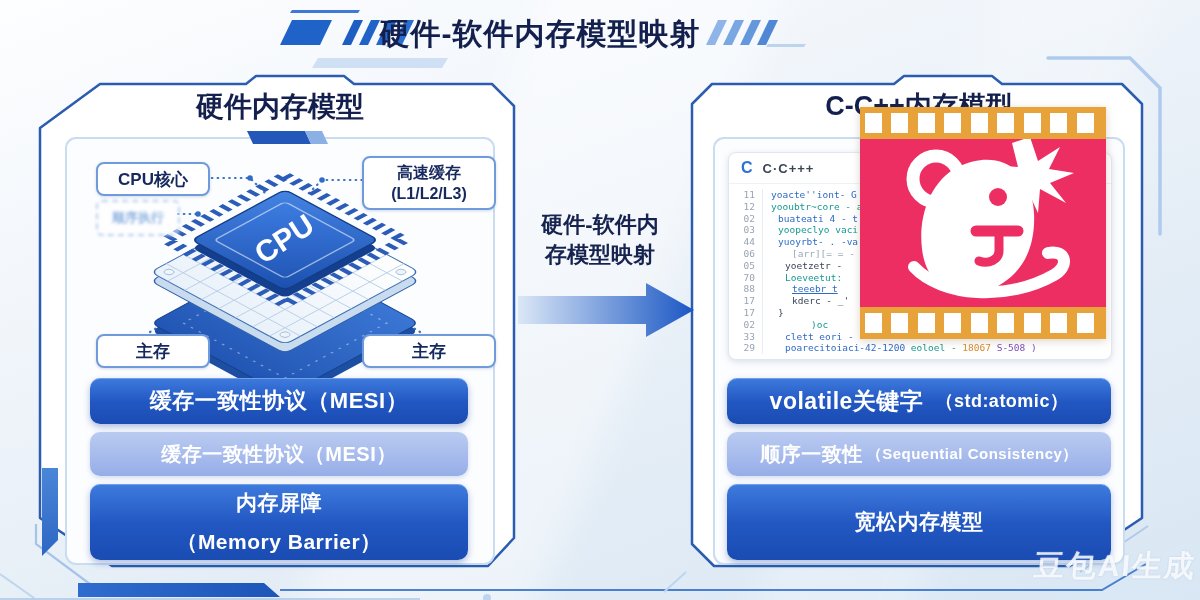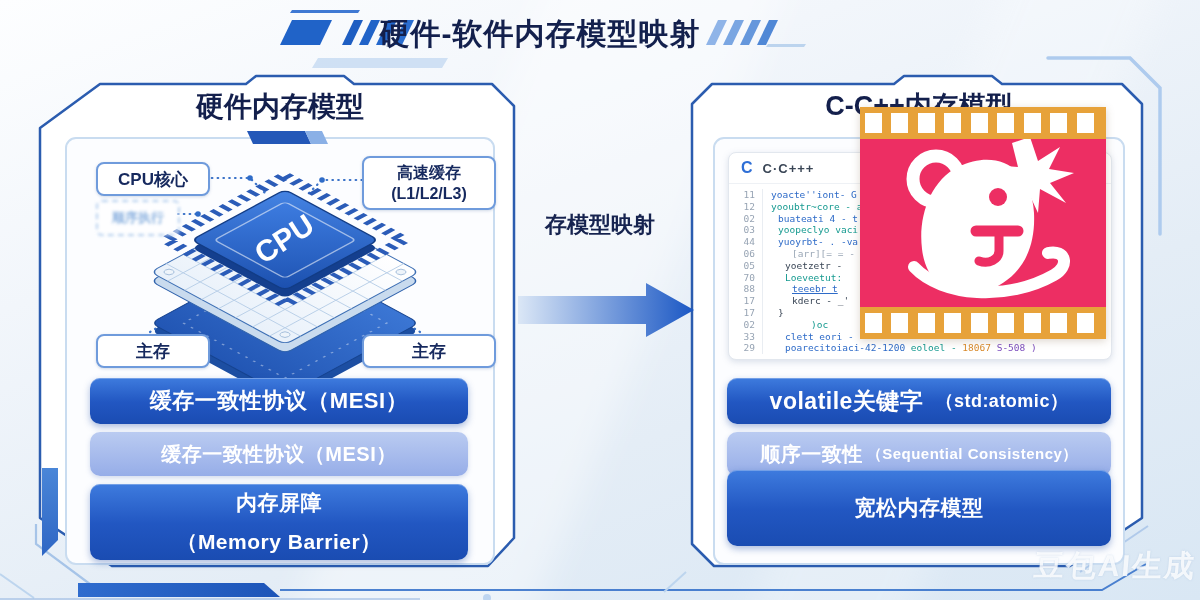--- a/index.html
+++ b/index.html
@@ -47,21 +47,21 @@
     box-shadow:0 3px 7px rgba(23,70,160,.35), inset 0 1px 0 rgba(255,255,255,.28);}
   .btn.light{background:linear-gradient(180deg,#bacbf1 0%,#96ade8 100%);
     box-shadow:0 2px 5px rgba(100,130,190,.28);}
   .lb1{left:90px;top:378px;width:378px;height:46px;font-size:22px;}
   .lb2{left:90px;top:432px;width:378px;height:44px;font-size:20px;}
   .lb3{left:90px;top:484px;width:378px;height:76px;font-size:21px;line-height:28px;gap:11px;}
   .rb1{left:727px;top:378px;width:384px;height:46px;flex-direction:row;gap:12px;font-size:23px;}
   .rb1 .sub{font-size:18px;font-weight:700;}
   .rb2{left:727px;top:432px;width:384px;height:44px;flex-direction:row;gap:4px;font-size:20px;}
   .rb2 .sub{font-size:15px;font-weight:700;}
-  .rb3{left:727px;top:470px;width:384px;height:76px;font-size:21px;line-height:28px;}
+  .rb3{left:727px;top:484px;width:384px;height:76px;font-size:21px;line-height:28px;}
 
   .arrow-label{
     position:absolute;z-index:2;left:518px;top:210px;width:164px;text-align:center;
     font-size:22px;line-height:30px;font-weight:900;color:#16234f;
   }
 
   .code-card{
     position:absolute;z-index:2;left:728px;top:152px;width:382px;height:206px;
     background:#fff;border:1px solid #e2e7ee;border-radius:8px;overflow:hidden;
     box-shadow:0 2px 6px rgba(120,140,170,.25);
@@ -259,20 +259,21 @@
   </div>
   <div class="btn light lb2">
     <span>缓存一致性协议（MESI）</span>
   </div>
   <div class="btn dark lb3">
     <span>内存屏障</span>
     <span>（Memory Barrier）</span>
   </div>
 
   <div class="arrow-label">
+    <div>硬件-软件内</div>
     <div>存模型映射</div>
   </div>
 
   <div class="panel-title right">C-C++内存模型</div>
   <div class="code-card">
     <div class="code-head">
       <span class="code-logo">C</span>
       <span class="code-title">C·C+++</span>
     </div>
     <div class="code-body">

